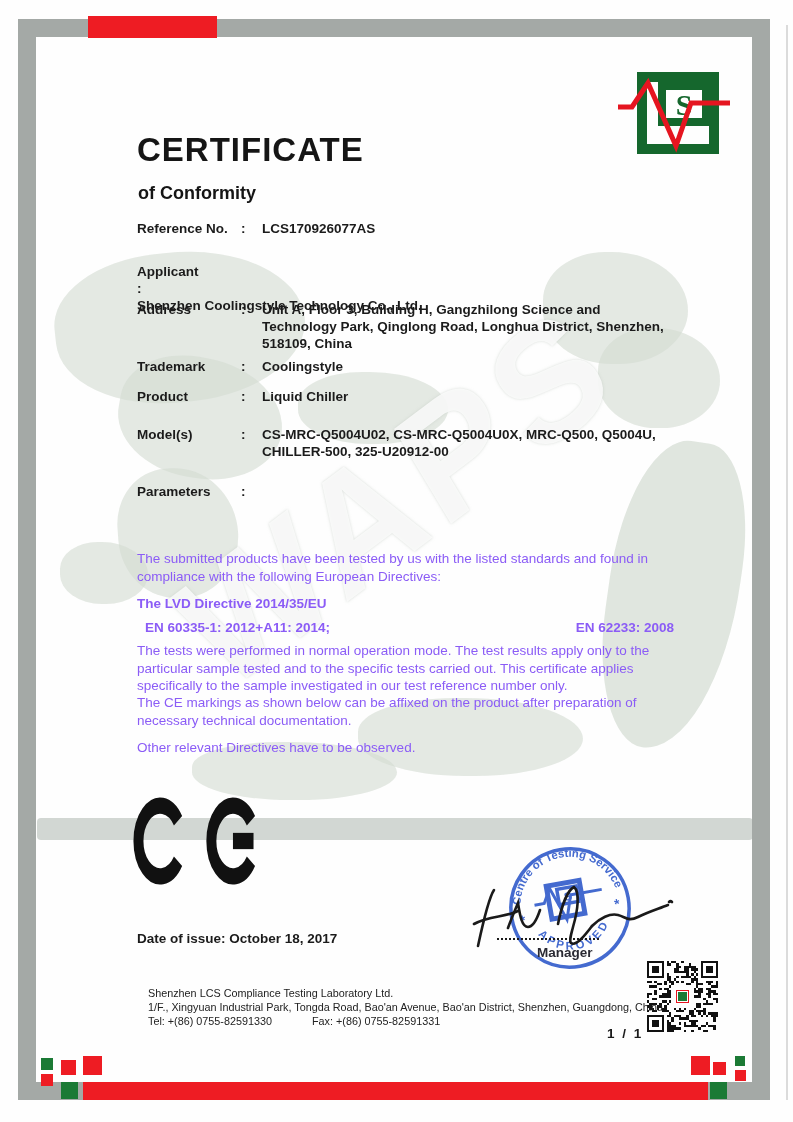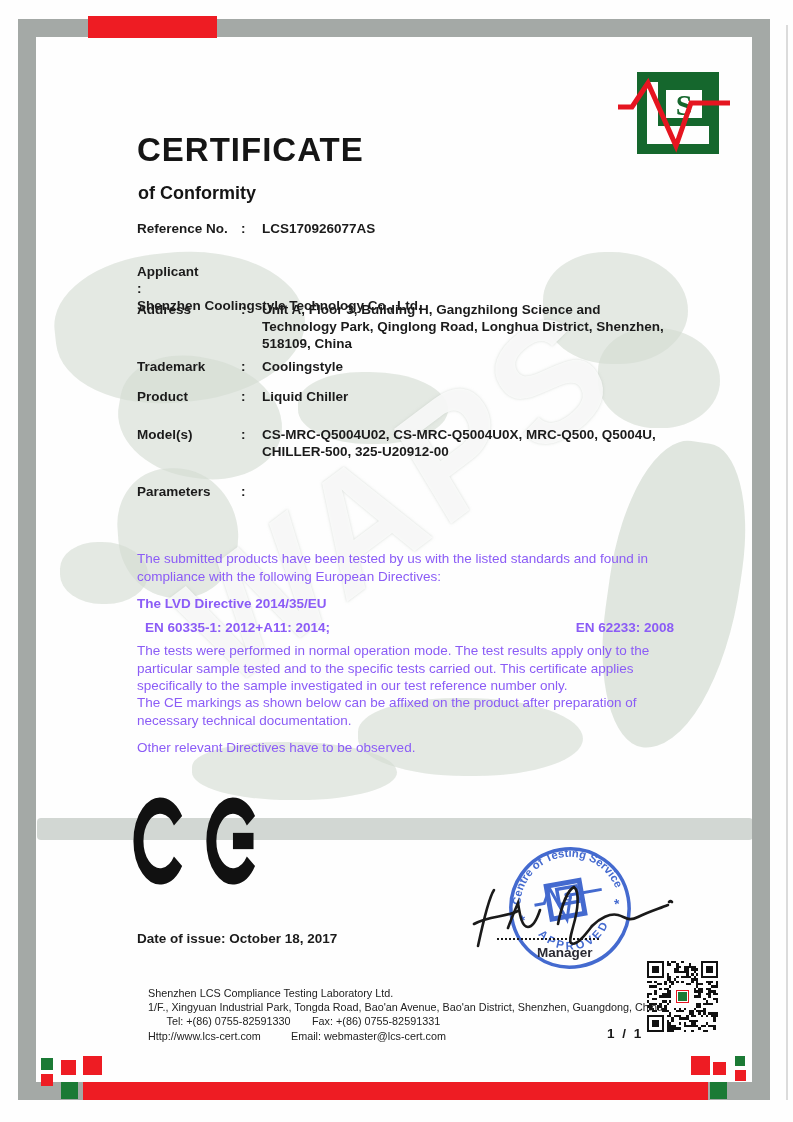--- a/index.html
+++ b/index.html
@@ -52,21 +52,21 @@
   .p2{top:642px;} .p3{top:694px;} .p4{top:739px;}
   .ce{left:133px;top:797px;}
   .date{left:137px;top:931px;font-size:13.5px;font-weight:bold;}
   .stamp{left:506px;top:844px;transform:rotate(-10deg);opacity:.88;}
   .sig{left:470px;top:882px;z-index:4;}
   .dots{left:497px;top:936px;width:102px;border-bottom:2px dotted #1a1a1a;height:2px;z-index:4;}
   .manager{left:537px;top:945px;font-size:13.5px;font-weight:bold;color:#2a2a33;z-index:4;}
   .qr{left:647px;top:961px;}
   .pagenum{left:607px;top:1026px;font-size:13.5px;font-weight:bold;letter-spacing:2px;}
   .footer{left:148px;top:986px;width:560px;font-size:10.8px;line-height:14.2px;color:#222;}
-  .footer .w160{display:inline-block;width:161px;text-align:center;}
+  .footer .w160{display:inline-block;width:161px;}
   .footer .w140{display:inline-block;width:140px;}
   
   .g1{left:41px;top:1058px;width:12px;height:12px;}
   .r1{left:41px;top:1074px;width:12px;height:12px;}
   .r2{left:61px;top:1060px;width:15px;height:15px;}
   .r3{left:83px;top:1056px;width:19px;height:19px;}
   .g2{left:61px;top:1082px;width:17px;height:17px;}
   .bbar{left:83px;top:1082px;width:625px;height:18px;}
   .g3{left:710px;top:1082px;width:17px;height:17px;}
   .r4{left:691px;top:1056px;width:19px;height:19px;}
@@ -466,24 +466,20 @@
 
   <div class="z pagenum">1 / 1</div>
 
   <div class="z footer">
     <div>Shenzhen LCS Compliance Testing Laboratory Ltd.</div>
     <div>1/F., Xingyuan Industrial Park, Tongda Road, Bao'an Avenue, Bao'an District, Shenzhen, Guangdong, China</div>
     <div>
       <span class="w160">Tel: +(86) 0755-82591330</span>
       <span>Fax: +(86) 0755-82591331</span>
     </div>
-    <div>
-      <span class="w140">Http://www.lcs-cert.com</span>
-      <span>Email: webmaster@lcs-cert.com</span>
-    </div>
   </div>
 
   <div class="deco grn g1"></div>
   <div class="deco red r1"></div>
   <div class="deco red r2"></div>
   <div class="deco red r3"></div>
   <div class="deco grn g2"></div>
   <div class="deco red bbar"></div>
   <div class="deco grn g3"></div>
   <div class="deco red r4"></div>

